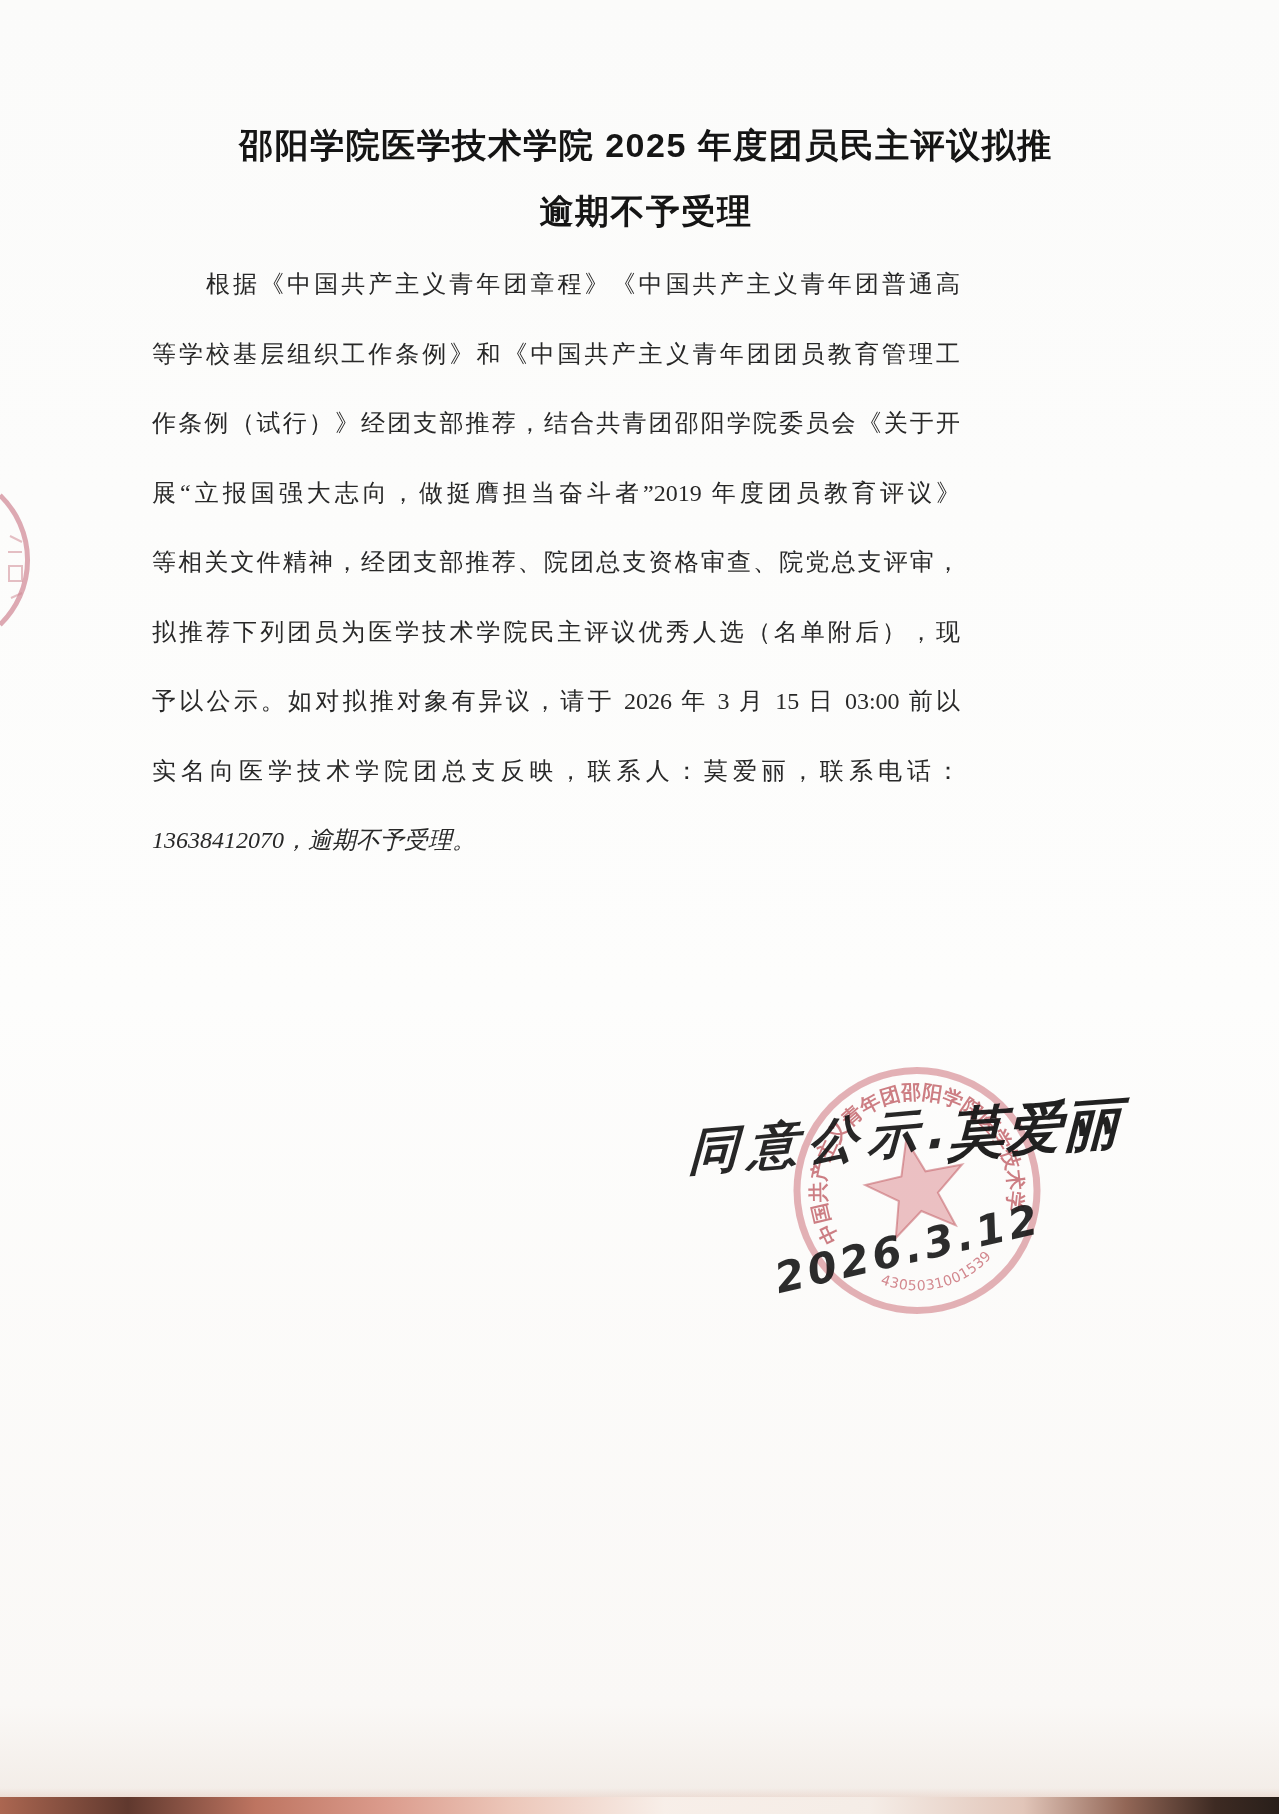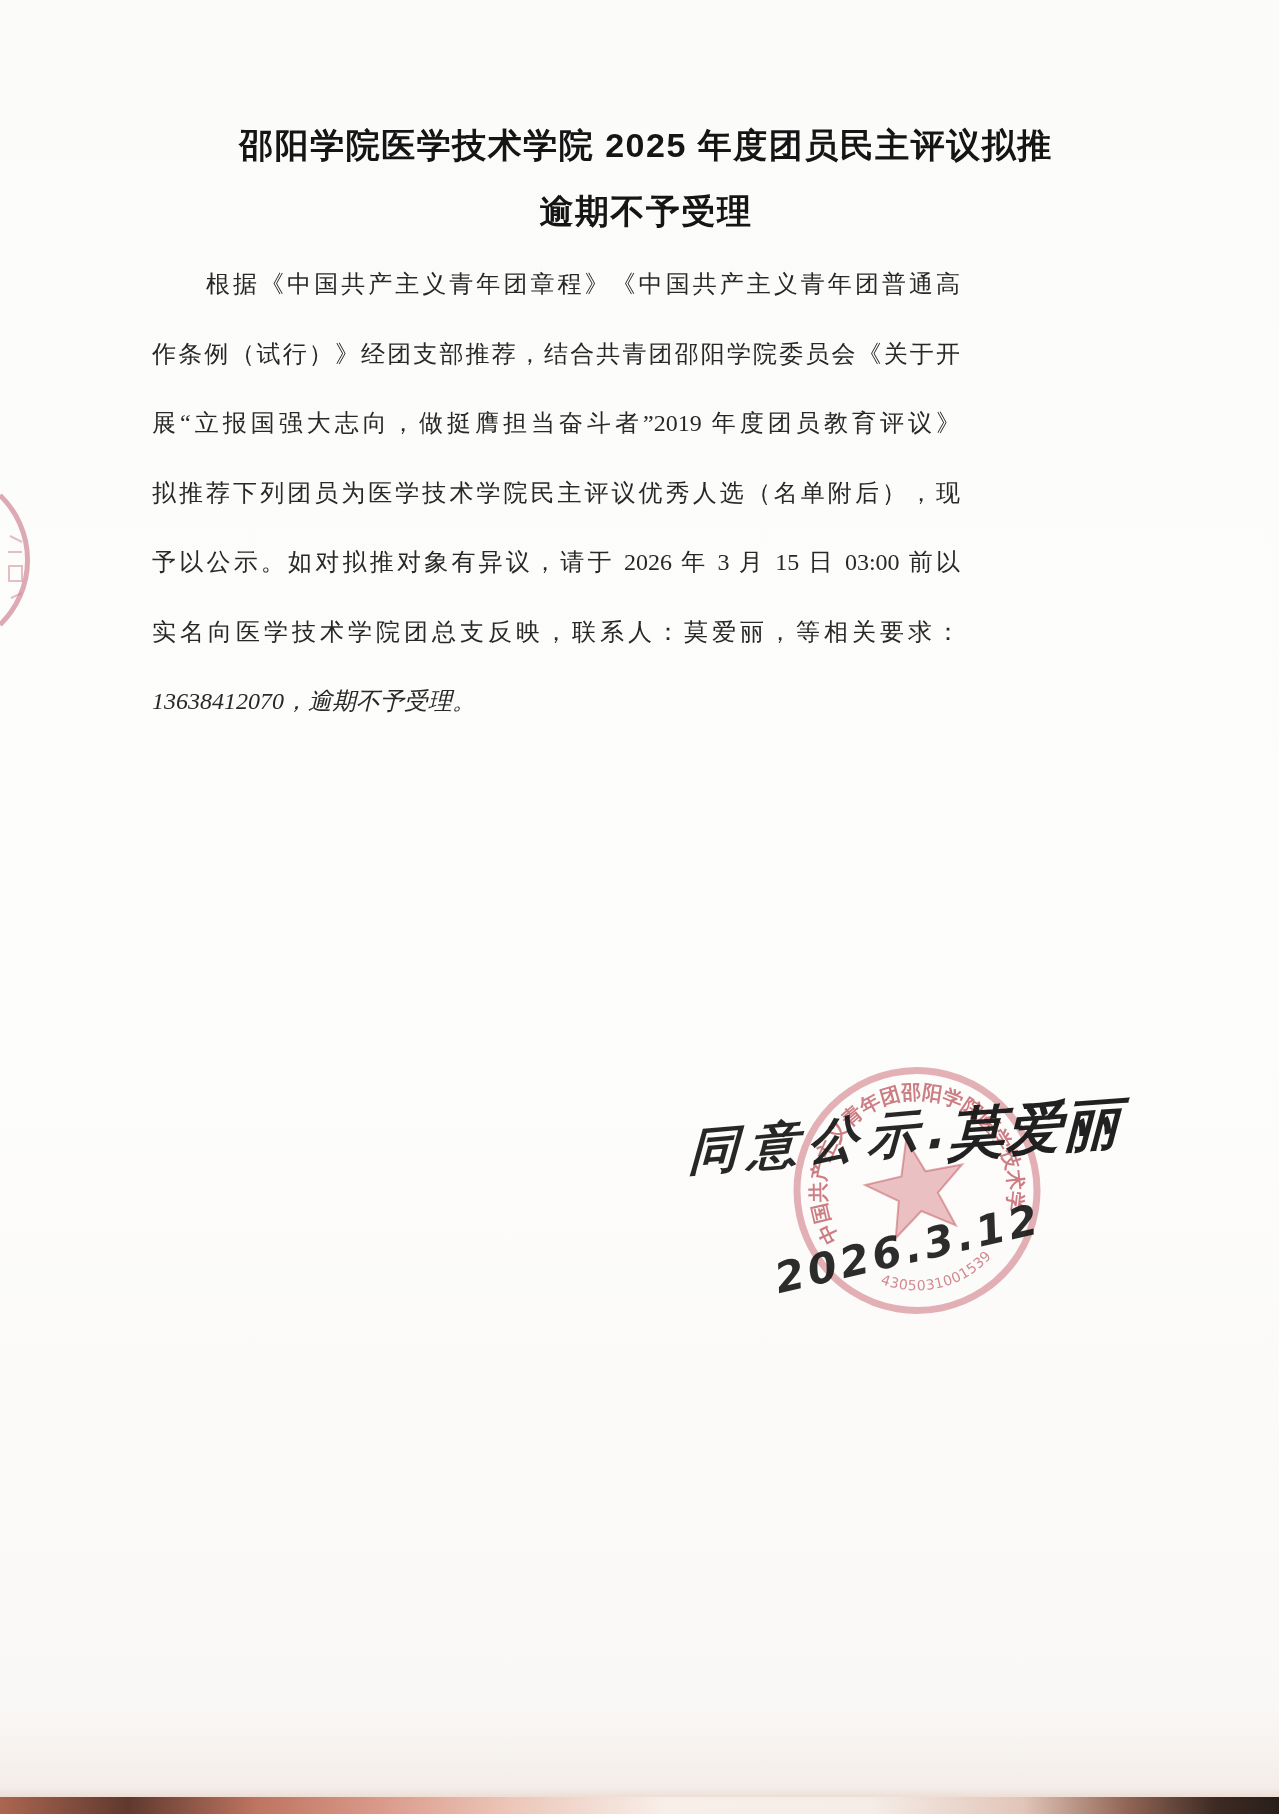--- a/index.html
+++ b/index.html
@@ -90,25 +90,27 @@
 
 <div class="page">
 
   <div class="title-block">
     <div class="title-line">邵阳学院医学技术学院 2025 年度团员民主评议拟推</div>
     <div class="title-line">逾期不予受理</div>
   </div>
 
   <div class="body-block">
     <div class="line indent">根据《中国共产主义青年团章程》《中国共产主义青年团普通高</div>
+    <div class="line">等学校基层组织工作条例》和《中国共产主义青年团团员教育管理工</div>
     <div class="line">作条例（试行）》经团支部推荐，结合共青团邵阳学院委员会《关于开</div>
     <div class="line">展“立报国强大志向，做挺膺担当奋斗者”2019 年度团员教育评议》</div>
+    <div class="line">等相关文件精神，经团支部推荐、院团总支资格审查、院党总支评审，</div>
     <div class="line">拟推荐下列团员为医学技术学院民主评议优秀人选（名单附后），现</div>
     <div class="line">予以公示。如对拟推对象有异议，请于 2026 年 3 月 15 日 03:00 前以</div>
-    <div class="line">实名向医学技术学院团总支反映，联系人：莫爱丽，等相关要求：</div>
+    <div class="line">实名向医学技术学院团总支反映，联系人：莫爱丽，联系电话：</div>
     <div class="line last">13638412070，逾期不予受理。</div>
   </div>
 
   <div class="handwriting hw-approval">同意公示.</div>
   <div class="handwriting hw-signature">莫爱丽</div>
   <div class="handwriting hw-date">2026.3.12</div>
 
   <svg class="stamp" viewBox="0 0 270 280" xmlns="http://www.w3.org/2000/svg">
     <g transform="rotate(-12 135 140)" opacity="0.88">
       <circle cx="135" cy="140" r="120" fill="none" stroke="#c9606b" stroke-width="7" opacity="0.55"></circle>

